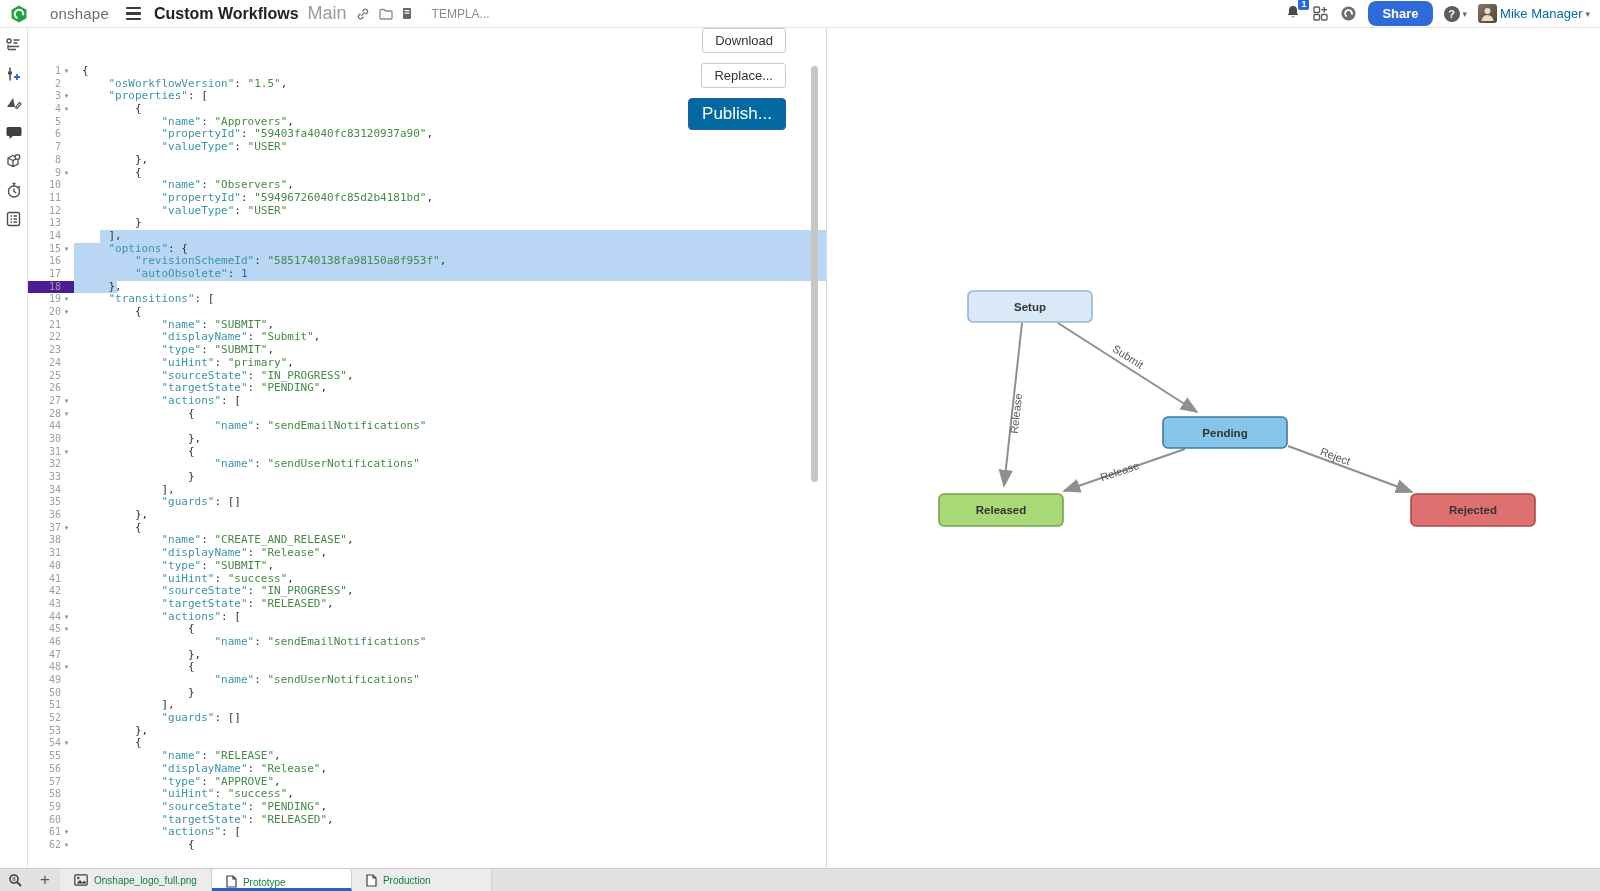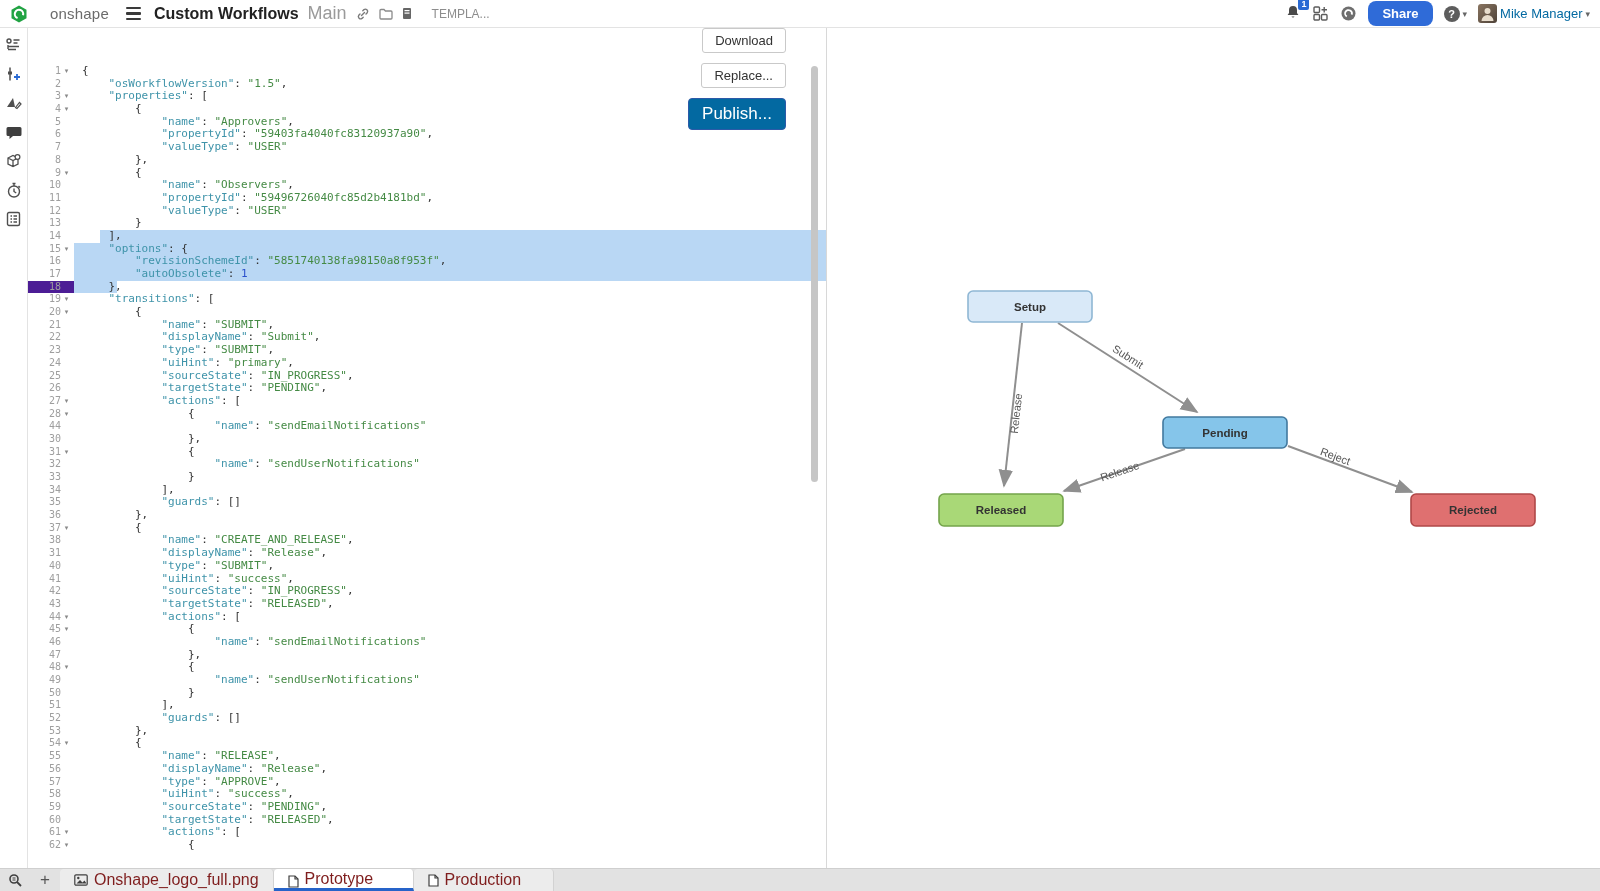--- a/index.html
+++ b/index.html
@@ -68,22 +68,22 @@
   
   .right-panel { flex:1; background:#fff; position:relative; }
   .right-panel svg { display:block; }
 
   
   .tabbar { height:23px; background:#e2e2e2; border-top:1px solid #cfcfcf;
     display:flex; align-items:stretch; }
   .tab-search { width:30px; display:flex; align-items:center; justify-content:center; cursor:pointer; }
   .tab-add { width:30px; display:flex; align-items:center; justify-content:center;
     font-size:17px; color:#555; cursor:pointer; border:none; background:transparent; }
-  .tab { display:flex; align-items:center; gap:6px; padding:0 14px; font-size:16px;
-    color:#7f1d1d; background:#ececec; border-right:1px solid #d2d2d2; cursor:pointer;
+  .tab { display:flex; align-items:center; gap:6px; padding:0 14px; font-size:10px;
+    color:#15803d; background:#ececec; border-right:1px solid #d2d2d2; cursor:pointer;
     min-width:140px; border-top-left-radius:4px; border-top-right-radius:4px; }
   .tab.active { background:#fff; border-bottom:3px solid #2663c9; font-weight:normal;align-items:flex-end; }
 </style>
 </head>
 <body>
 
 <div class="topbar">
   <div class="topbar-left">
     <div class="logo-wrap">
       <svg width="18" height="18" viewBox="0 0 18 18">

